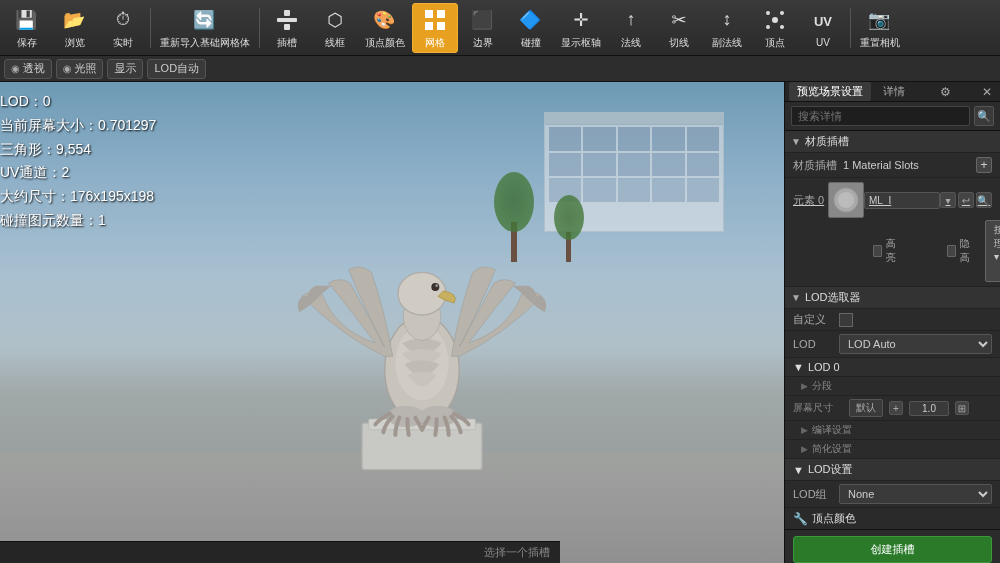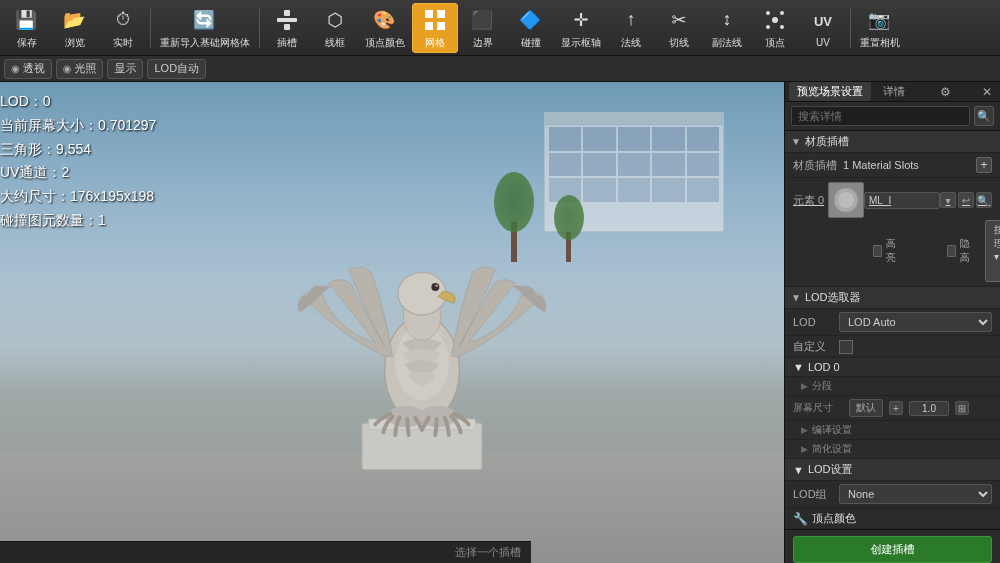--- a/index.html
+++ b/index.html
@@ -484,21 +484,21 @@
       color: #fff;
       font-size: 11px;
       text-align: center;
       cursor: pointer;
     }
 
     
     #bottom-status {
       position: absolute;
       bottom: 0;
-      right: 253px;
+      right: 224px;
       left: 0;
       height: 22px;
       background: #252525;
       display: flex;
       align-items: center;
       justify-content: flex-end;
       padding: 0 10px;
       font-size: 11px;
       color: #888;
       border-top: 1px solid #111;
@@ -776,32 +776,32 @@
         </div>
       </div>
     </div>
 
     <div class="section-header">
       <span class="arrow">▼</span>
       <span>LOD选取器</span>
     </div>
 
     <div class="lod-row">
+      <span class="lod-label">自定义</span>
+      <div class="lod-checkbox"></div>
+    </div>
+
+    <div class="lod-row">
       <span class="lod-label">LOD</span>
       <select class="lod-select">
         <option>LOD Auto</option>
         <option>LOD 0</option>
         <option>LOD 1</option>
         <option>LOD 2</option>
       </select>
-    </div>
-
-    <div class="lod-row">
-      <span class="lod-label">自定义</span>
-      <div class="lod-checkbox"></div>
     </div>
 
 
     <div class="lod0-header">
       <span class="arrow">▼</span>
       <span>LOD 0</span>
     </div>
 
     <div class="sub-section">
       <span class="arrow">▶</span>

